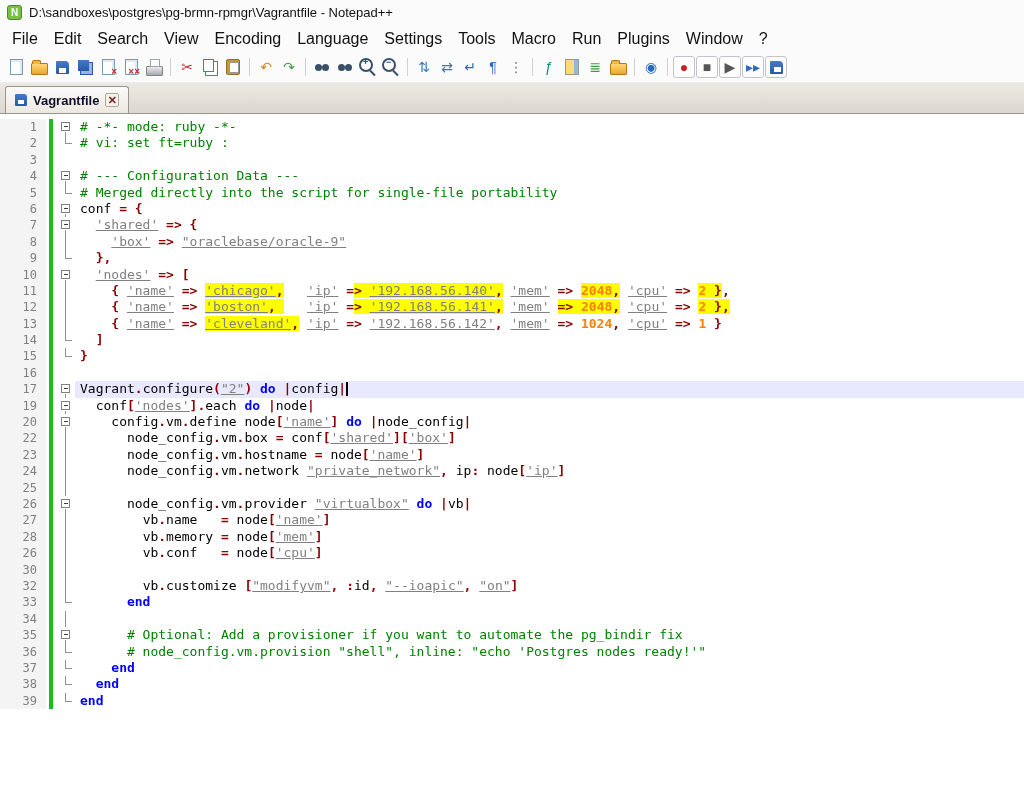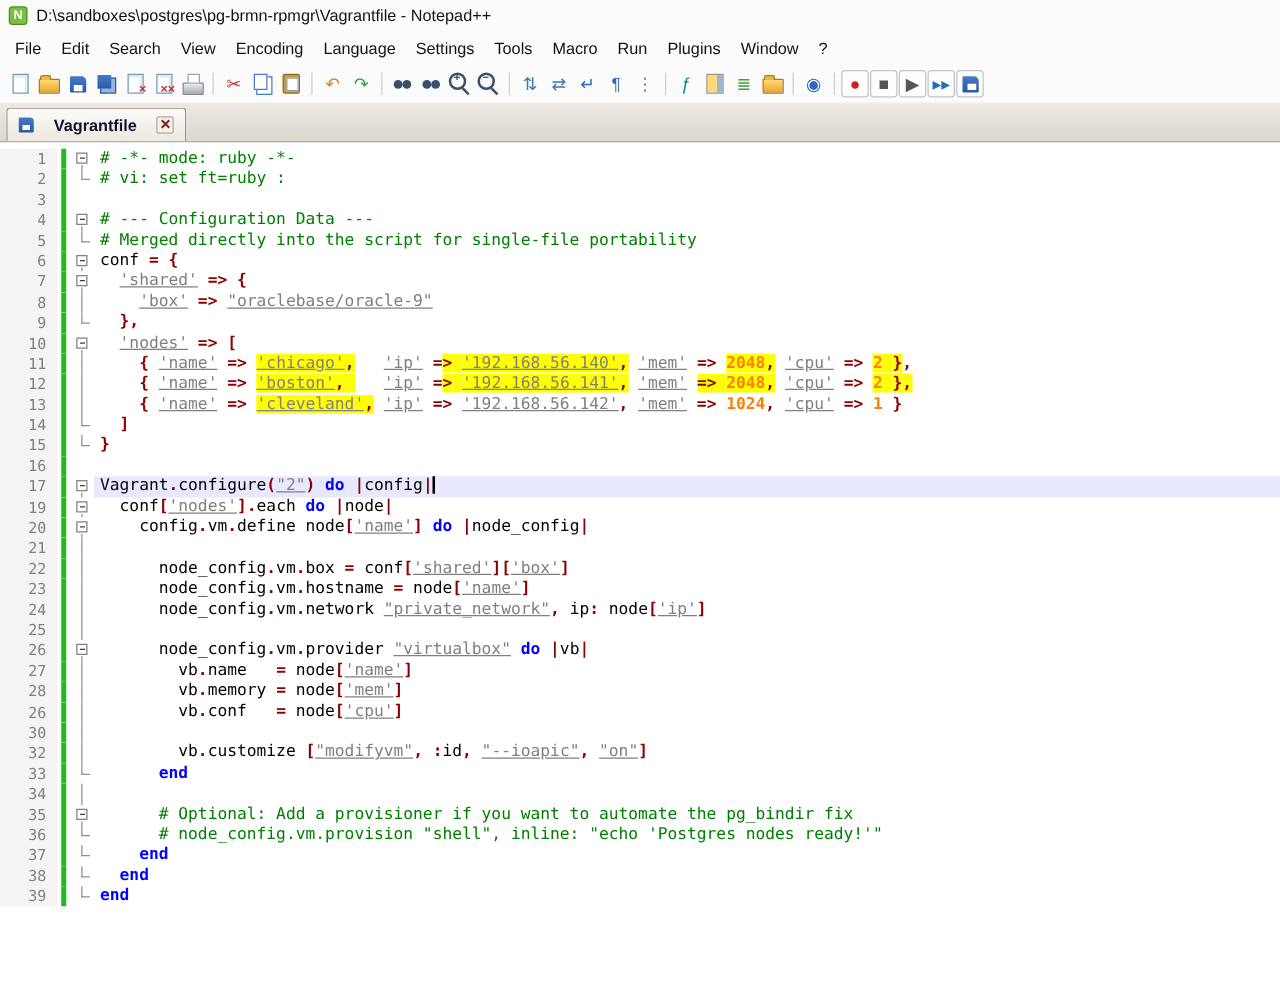--- a/index.html
+++ b/index.html
@@ -7,22 +7,22 @@
     font-family:"Liberation Sans", sans-serif; }
 
   
   .titlebar { height:24px; background:#fbfbfb; display:flex; align-items:center;
     padding-left:7px; gap:7px; font-size:13px; color:#111; }
   .npp-ico { width:15px; height:15px; background:#7ac043; border-radius:3px;
     color:#fff; font-weight:bold; font-size:10px; display:inline-flex;
     align-items:center; justify-content:center; border:1px solid #4e8a22; }
 
   
-  .menubar { height:28px; background:#fbfbfb; display:flex; align-items:center;
-    padding-left:4px; font-size:13px; color:#111; }
+  .menubar { height:28px; background:#fbfbfb; display:flex; align-items:flex-end;
+    padding-left:4px; font-size:16px; color:#111; }
   .mitem { padding:4px 8px; cursor:default; }
 
   
   .toolbar { height:31px; background:#fbfbfb; display:flex; align-items:center;
     padding-left:5px; gap:1px; border-bottom:1px solid #ececec; }
   .tbsep { width:1px; height:18px; background:#d0d0d0; margin:0 4px; }
   .tbicon { width:22px; height:22px; display:inline-flex; align-items:center;
     justify-content:center; position:relative; border-radius:3px; font-size:14px; }
   .tbicon.boxed { border:1px solid #c3c3d0; background:#fdfdfd; }
   .tbicon .g { line-height:1; }
@@ -55,21 +55,21 @@
     border-radius:50%; margin:-4px 0 0 -4px; }
   .k-mag::after { content:""; position:absolute; width:7px; height:2px; background:#385068;
     transform:rotate(45deg); bottom:4px; right:3px; }
   .k-mag .g { position:absolute; top:2px; left:6px; font-size:9px; font-weight:bold; color:#205080; }
   .k-docmap::before { content:""; width:12px; height:14px; border:1px solid #998;
     background:linear-gradient(90deg,#ffd878 65%,#90b8e0 65%); }
 
   
   .tabbar { height:31px; background:linear-gradient(#ece9e4,#dcd8d0);
     border-bottom:1px solid #9a968e; display:flex; align-items:flex-end; padding-left:5px; }
-  .tab { height:27px; display:flex; align-items:center; gap:16px; padding:0 9px;
+  .tab { height:27px; display:flex; align-items:center; gap:6px; padding:0 9px;
     background:linear-gradient(#fcfbf9,#ece8e0); border:1px solid #9a968e; border-bottom:none;
     border-radius:3px 3px 0 0; font-size:13px; font-weight:bold; color:#10102a; }
   .tabicon { width:12px; height:12px; border-radius:1px 3px 1px 1px; position:relative;
     background:linear-gradient(#4878c8,#2858a8); }
   .tabicon::after { content:""; position:absolute; bottom:2px; left:3px; width:6px; height:4px; background:#fff; }
   .tabclose { font-size:11px; font-weight:bold; color:#7a1f1f; border:1px solid #b0a89a;
     background:#f4f1ea; width:14px; height:14px; line-height:12px; text-align:center; border-radius:2px; }
 
   
   .editor { background:#fff; height:calc(805px - 115px); padding-top:5px;
@@ -337,26 +337,20 @@
       </div>
       <div class="row">
         <div class="ln">20</div>
         <div class="chg"></div>
         <div class="fold box">
           <span class="fbox"></span>
         </div>
         <div class="code"><span class="t-d">    </span><span class="t-d">config</span><span class="t-o">.</span><span class="t-d">vm</span><span class="t-o">.</span><span class="t-d">define node</span><span class="t-o">[</span><span class="t-s">'name'</span><span class="t-o">]</span><span class="t-d"> </span><span class="t-k">do</span><span class="t-d"> </span><span class="t-o">|</span><span class="t-d">node_config</span><span class="t-o">|</span></div>
       </div>
       <div class="row">
-        <div class="ln">21</div>
-        <div class="chg"></div>
-        <div class="fold line"></div>
-        <div class="code"></div>
-      </div>
-      <div class="row">
         <div class="ln">22</div>
         <div class="chg"></div>
         <div class="fold line"></div>
         <div class="code"><span class="t-d">      </span><span class="t-d">node_config</span><span class="t-o">.</span><span class="t-d">vm</span><span class="t-o">.</span><span class="t-d">box </span><span class="t-o">=</span><span class="t-d"> conf</span><span class="t-o">[</span><span class="t-s">'shared'</span><span class="t-o">][</span><span class="t-s">'box'</span><span class="t-o">]</span></div>
       </div>
       <div class="row">
         <div class="ln">23</div>
         <div class="chg"></div>
         <div class="fold line"></div>
         <div class="code"><span class="t-d">      </span><span class="t-d">node_config</span><span class="t-o">.</span><span class="t-d">vm</span><span class="t-o">.</span><span class="t-d">hostname </span><span class="t-o">=</span><span class="t-d"> node</span><span class="t-o">[</span><span class="t-s">'name'</span><span class="t-o">]</span></div>

